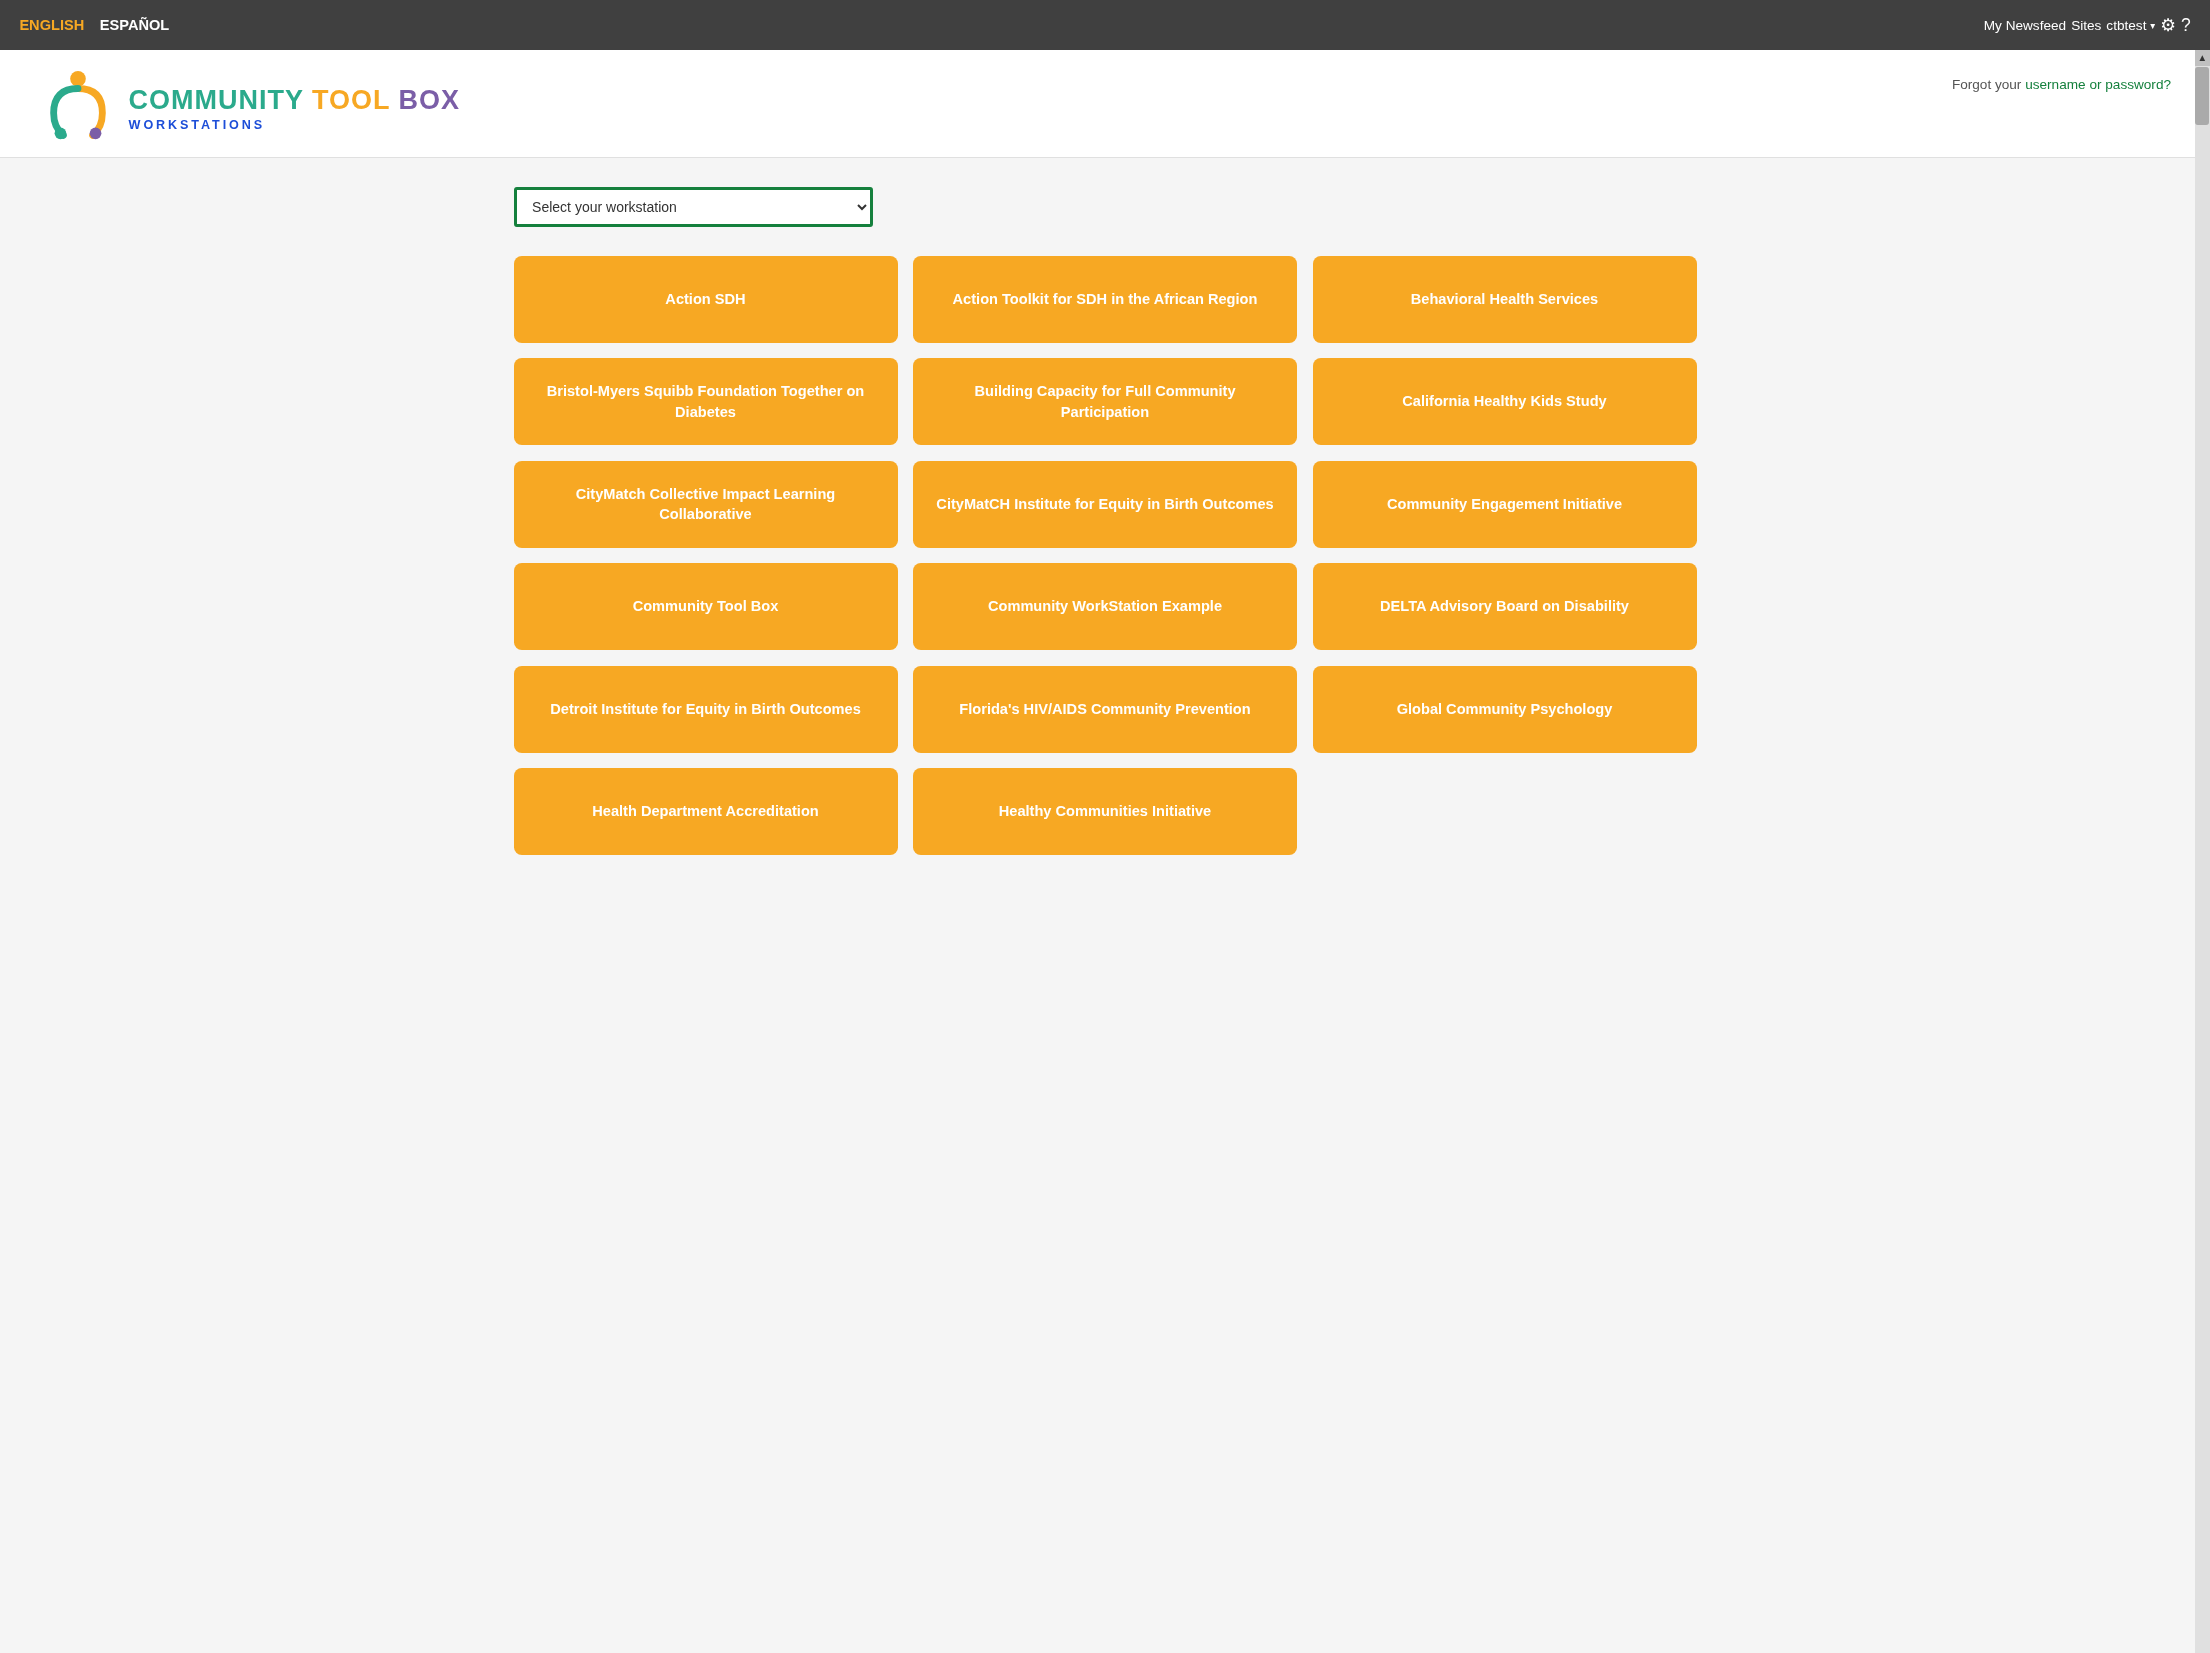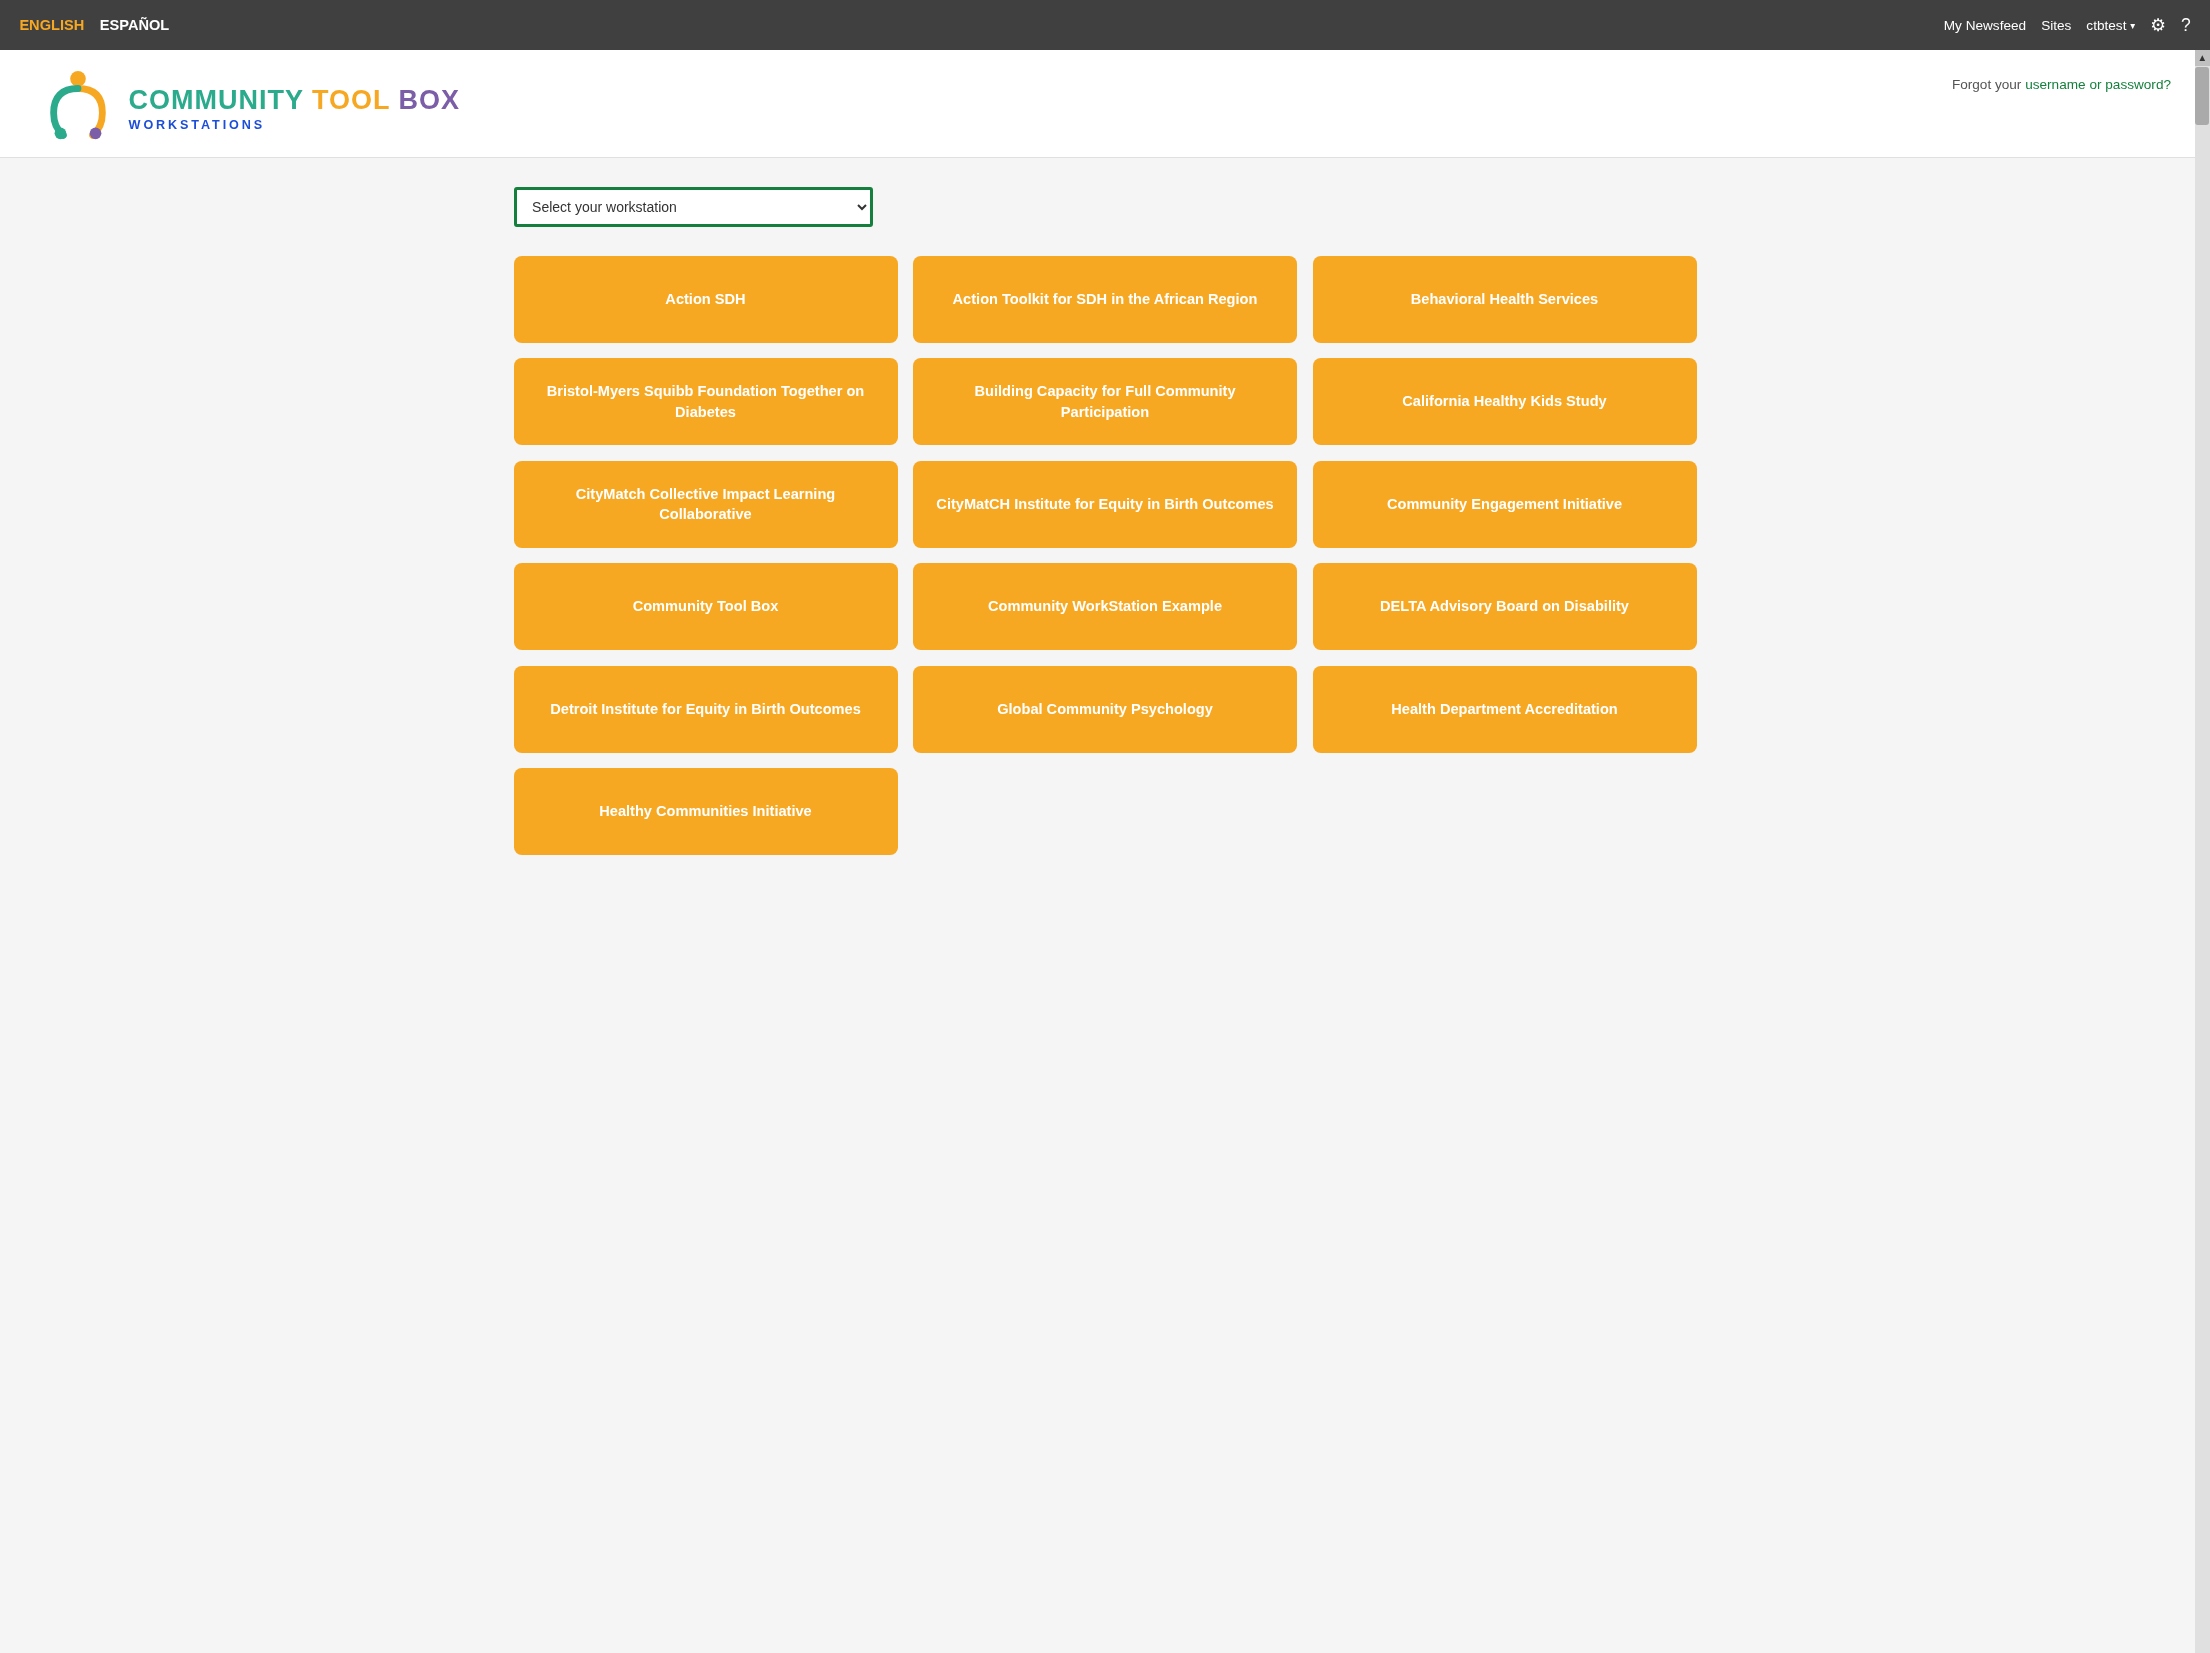--- a/index.html
+++ b/index.html
@@ -29,21 +29,21 @@
     .nav-lang {
       color: #fff;
       font-weight: bold;
       font-size: 14.6px;
       cursor: pointer;
       text-decoration: none;
     }
     .top-nav-right {
       display: flex;
       align-items: center;
-      gap: 15px;
+      gap: 5px;
     }
     .nav-link {
       color: #fff;
       font-size: 13.6px;
       cursor: pointer;
       text-decoration: none;
     }
     .nav-user {
       color: #fff;
       font-size: 13.6px;
@@ -276,20 +276,23 @@
       <div class="tile">
         <span class="tile-label">Community WorkStation Example</span>
       </div>
       <div class="tile">
         <span class="tile-label">DELTA Advisory Board on Disability</span>
       </div>
       <div class="tile">
         <span class="tile-label">Detroit Institute for Equity in Birth Outcomes</span>
       </div>
       <div class="tile">
+        <span class="tile-label">Florida's HIV/AIDS Community Prevention</span>
+      </div>
+      <div class="tile">
         <span class="tile-label">Global Community Psychology</span>
       </div>
       <div class="tile">
         <span class="tile-label">Health Department Accreditation</span>
       </div>
       <div class="tile">
         <span class="tile-label">Healthy Communities Initiative</span>
       </div>
     </div>
 

